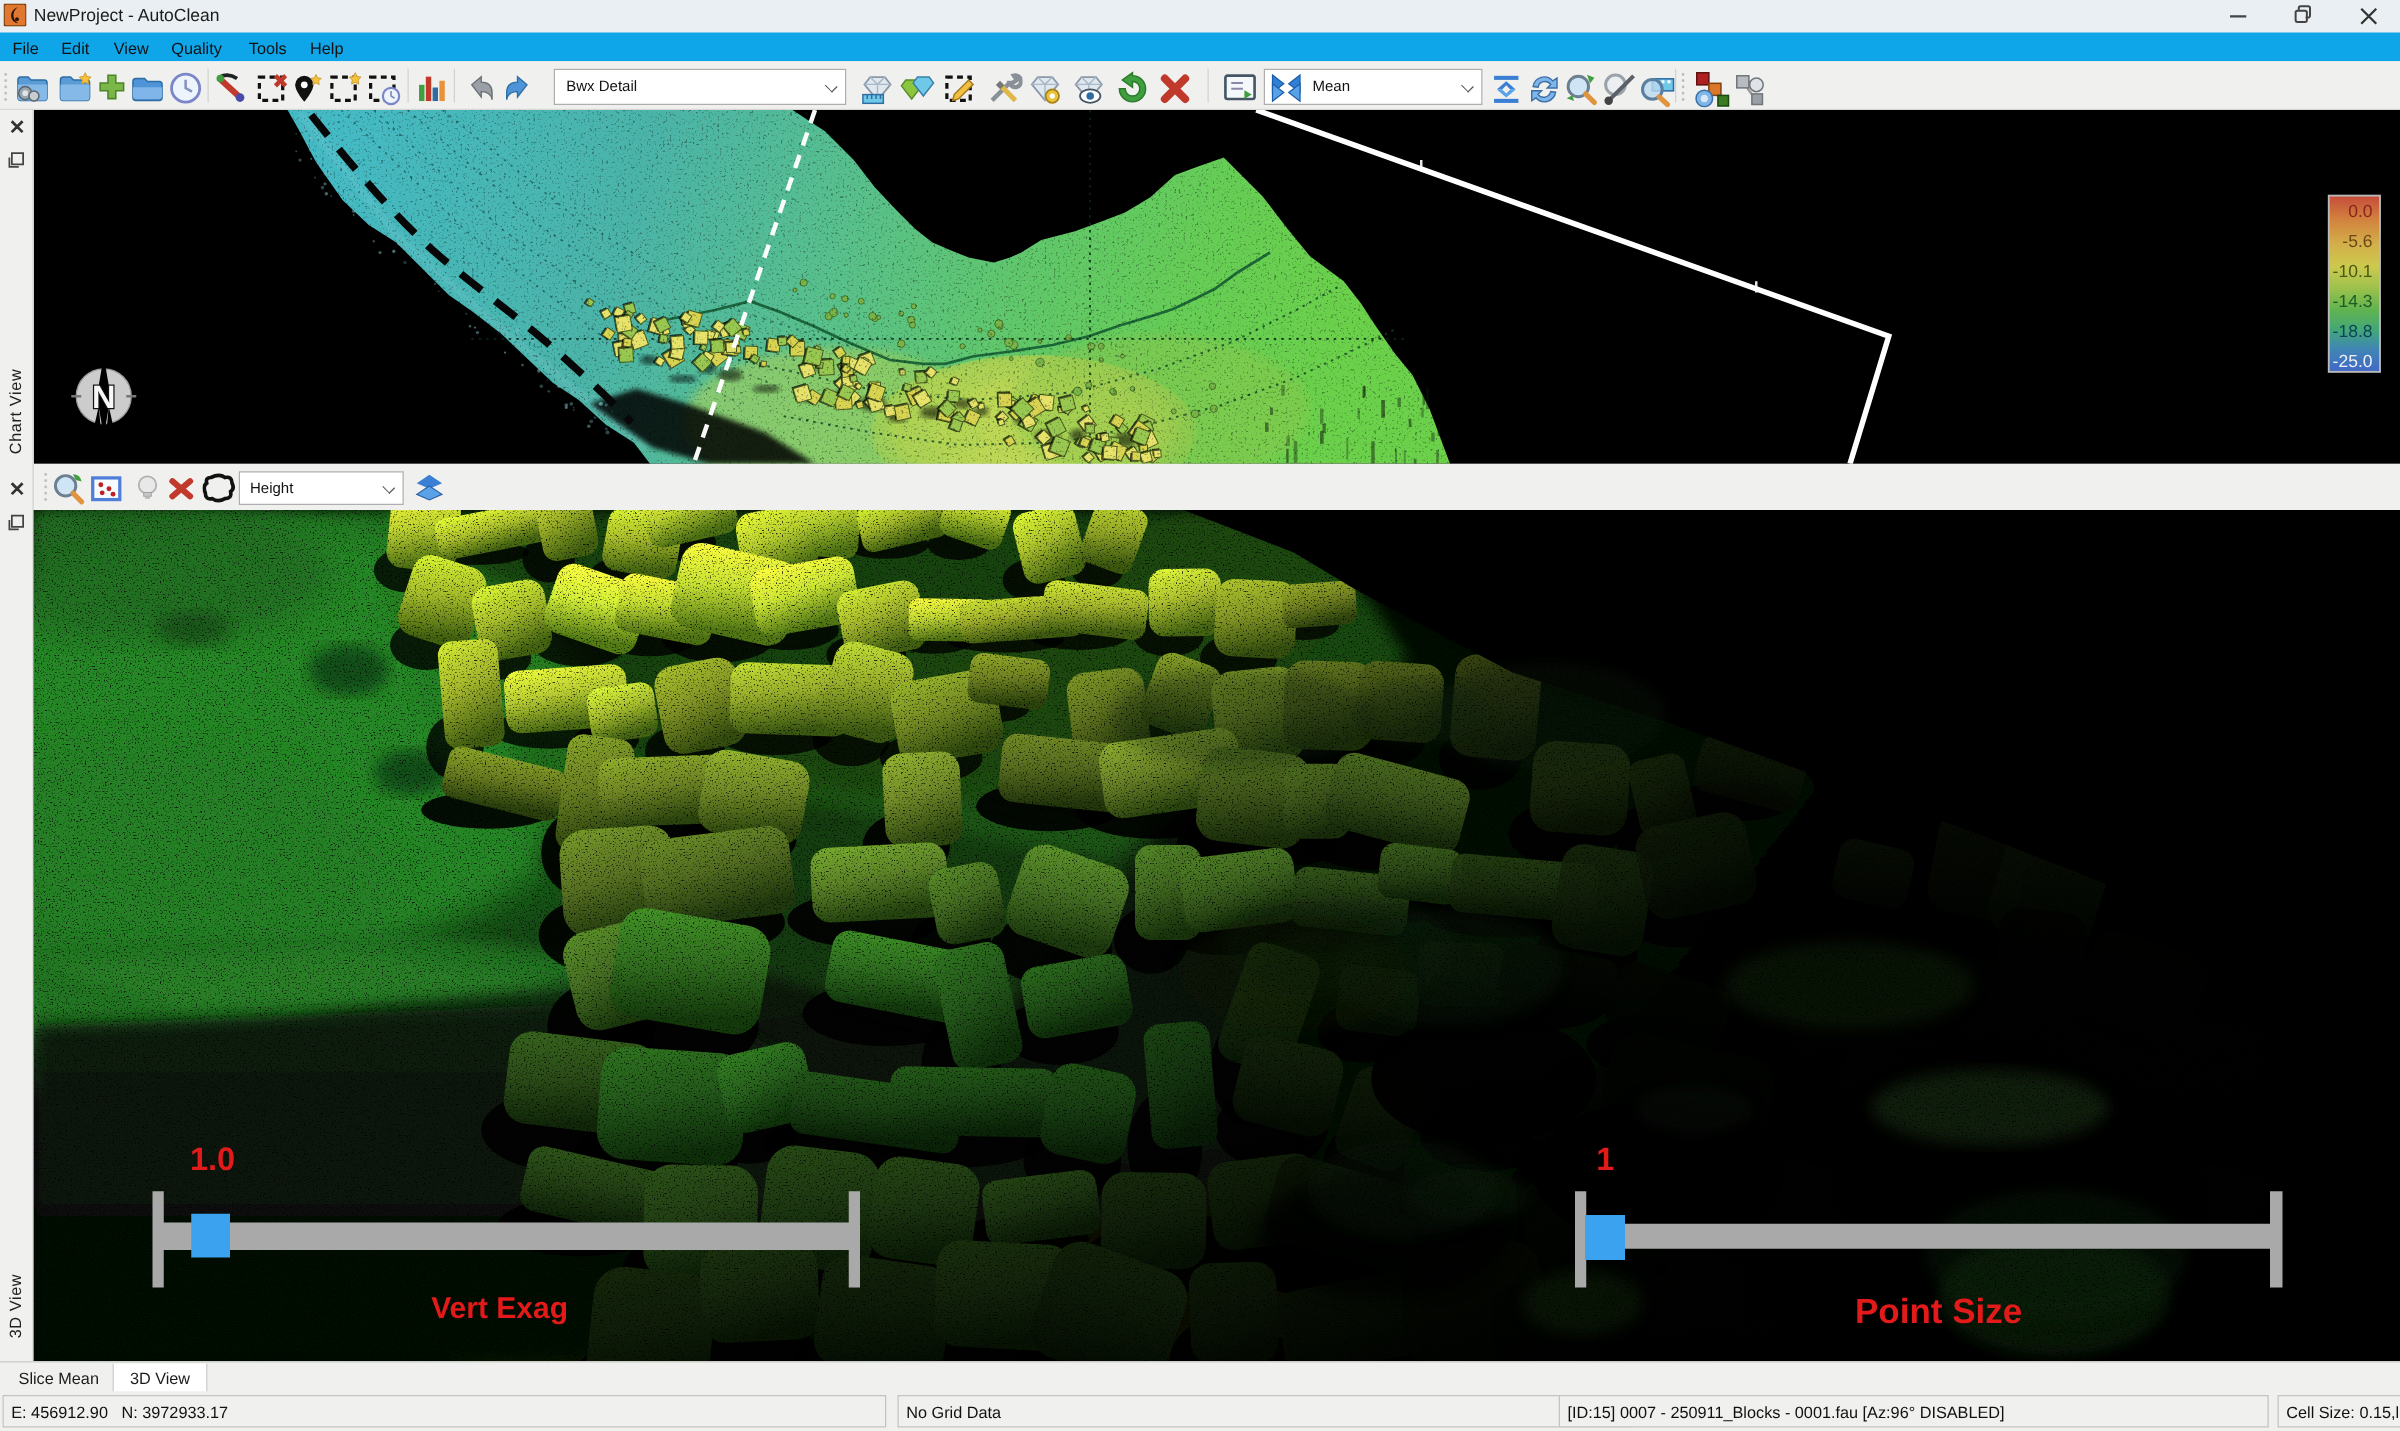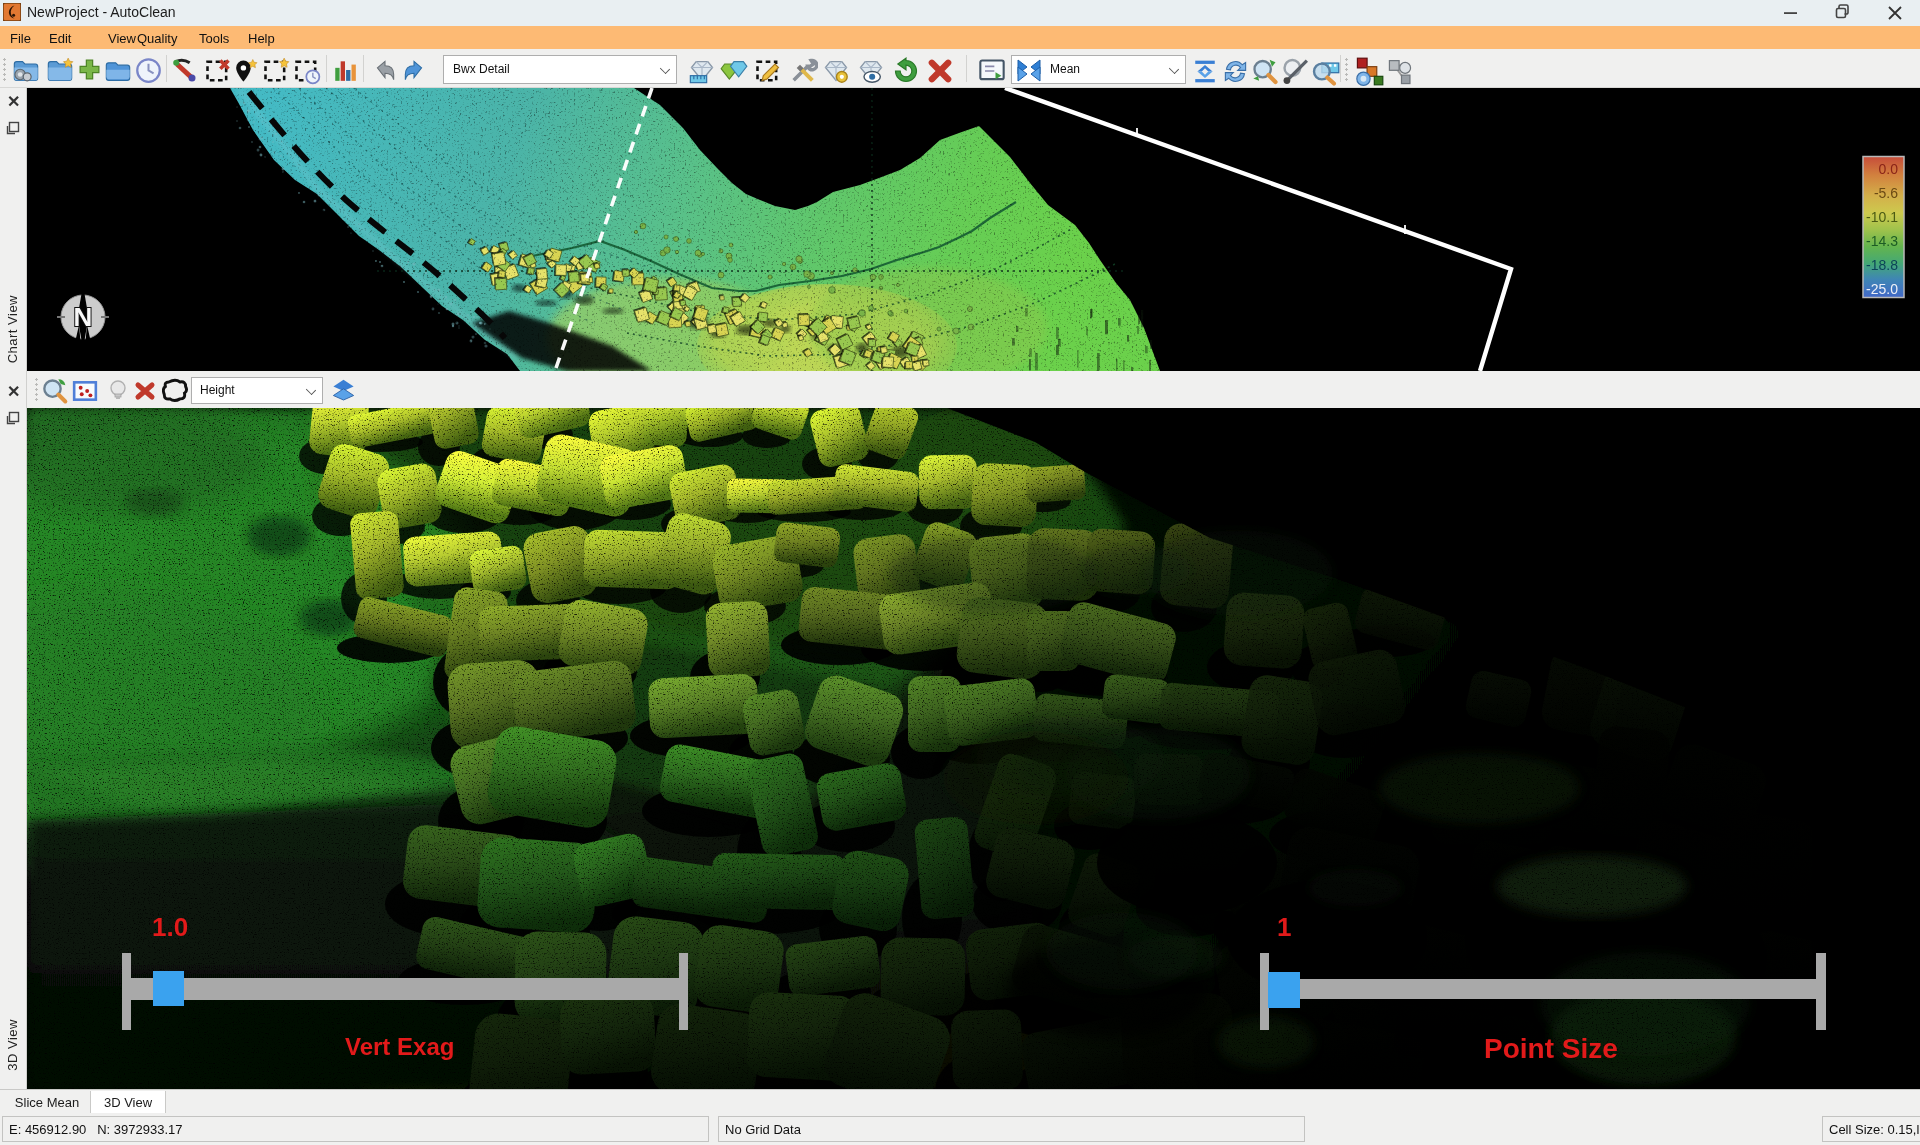--- a/index.html
+++ b/index.html
@@ -4,21 +4,21 @@
 <style>
   html,body{margin:0;padding:0;background:#000;}
   *{box-sizing:border-box;}
   #app{position:relative;width:1920px;height:1145px;overflow:hidden;
        font-family:"Liberation Sans",sans-serif;background:#f0f0f0;}
   .abs{position:absolute;}
   
   #titlebar{left:0;top:0;width:1920px;height:26px;background:#e9eff2;}
   #titletext{left:27px;top:4px;font-size:14px;color:#1b1b1b;}
   
-  #menubar{left:0;top:26px;width:1920px;height:23px;background:#fdba74;font-size:13px;color:#111;padding-left:20px;}
+  #menubar{left:0;top:26px;width:1920px;height:23px;background:#0ea5e9;font-size:13px;color:#111;padding-left:20px;}
   .menuitem{position:absolute;top:5px;}
   
   #toolbar{left:0;top:49px;width:1920px;height:39px;background:#f0f0ef;border-bottom:1px solid #d8d8d6;}
   .combo{position:absolute;background:#fff;border:1px solid #aeaeae;font-size:12px;color:#111;}
   .combo .arr{position:absolute;right:7px;top:50%;margin-top:-5px;width:8px;height:8px;
       border-right:1.6px solid #555;border-bottom:1.6px solid #555;transform:rotate(45deg) scale(1,0.8);}
   .vsep{position:absolute;top:6px;width:1px;height:27px;background:#d2d2d0;}
   .grip{position:absolute;top:8px;width:3px;height:24px;
      background-image:radial-gradient(circle,#b9b9b7 1px,transparent 1.2px);background-size:3px 5px;}
   
@@ -57,21 +57,21 @@
   <svg class="abs" style="left:1776px;top:0" width="144" height="26" viewBox="0 0 144 26">
     <rect x="8" y="12.2" width="13" height="1.8" fill="#444"></rect>
     <rect x="60.5" y="8.5" width="9" height="9" rx="1.5" fill="none" stroke="#444" stroke-width="1.6"></rect>
     <path d="M63 8.5 v-2 a1.5 1.5 0 0 1 1.5-1.5 h6 a1.5 1.5 0 0 1 1.5 1.5 v6 a1.5 1.5 0 0 1 -1.5 1.5 h-2" fill="none" stroke="#444" stroke-width="1.6"></path>
     <path d="M113 7 l12 12 M125 7 l-12 12" stroke="#333" stroke-width="1.8"></path>
   </svg>
 
   <div class="abs" id="menubar">
     <span class="menuitem" style="left:10px">File</span>
     <span class="menuitem" style="left:49px">Edit</span>
-    <span class="menuitem" style="left:108px">View</span>
+    <span class="menuitem" style="left:91px">View</span>
     <span class="menuitem" style="left:137px">Quality</span>
     <span class="menuitem" style="left:199px">Tools</span>
     <span class="menuitem" style="left:248px">Help</span>
   </div>
 
   <div class="abs" id="toolbar">
     <div class="grip" style="left:3px"></div>
     <div class="vsep" style="left:166px"></div>
     <div class="vsep" style="left:326px"></div>
     <div class="vsep" style="left:363px"></div>
@@ -2338,15 +2338,16 @@
   <div class="redtxt" style="left:1484px;top:1033px;font-size:28px;">Point Size</div>
 
   <div class="abs" id="tabbar">
     <div class="tab" style="left:5px;width:84px;">Slice Mean</div>
     <div class="tab" style="left:90px;width:76px;background:#fff;border-left:1px solid #c9c9c7;border-right:1px solid #c9c9c7;">3D View</div>
   </div>
 
   <div class="abs" id="statusbar">
     <div class="sbox" style="left:2px;width:707px;">E: 456912.90&nbsp;&nbsp; N: 3972933.17</div>
     <div class="sbox" style="left:718px;width:587px;">No Grid Data</div>
+    <div class="sbox" style="left:1247px;width:568px;">[ID:15] 0007 - 250911_Blocks - 0001.fau [Az:96° DISABLED]</div>
     <div class="sbox" style="left:1822px;width:110px;">Cell Size: 0.15,l</div>
   </div>
 </div>
 
 </body></html>

